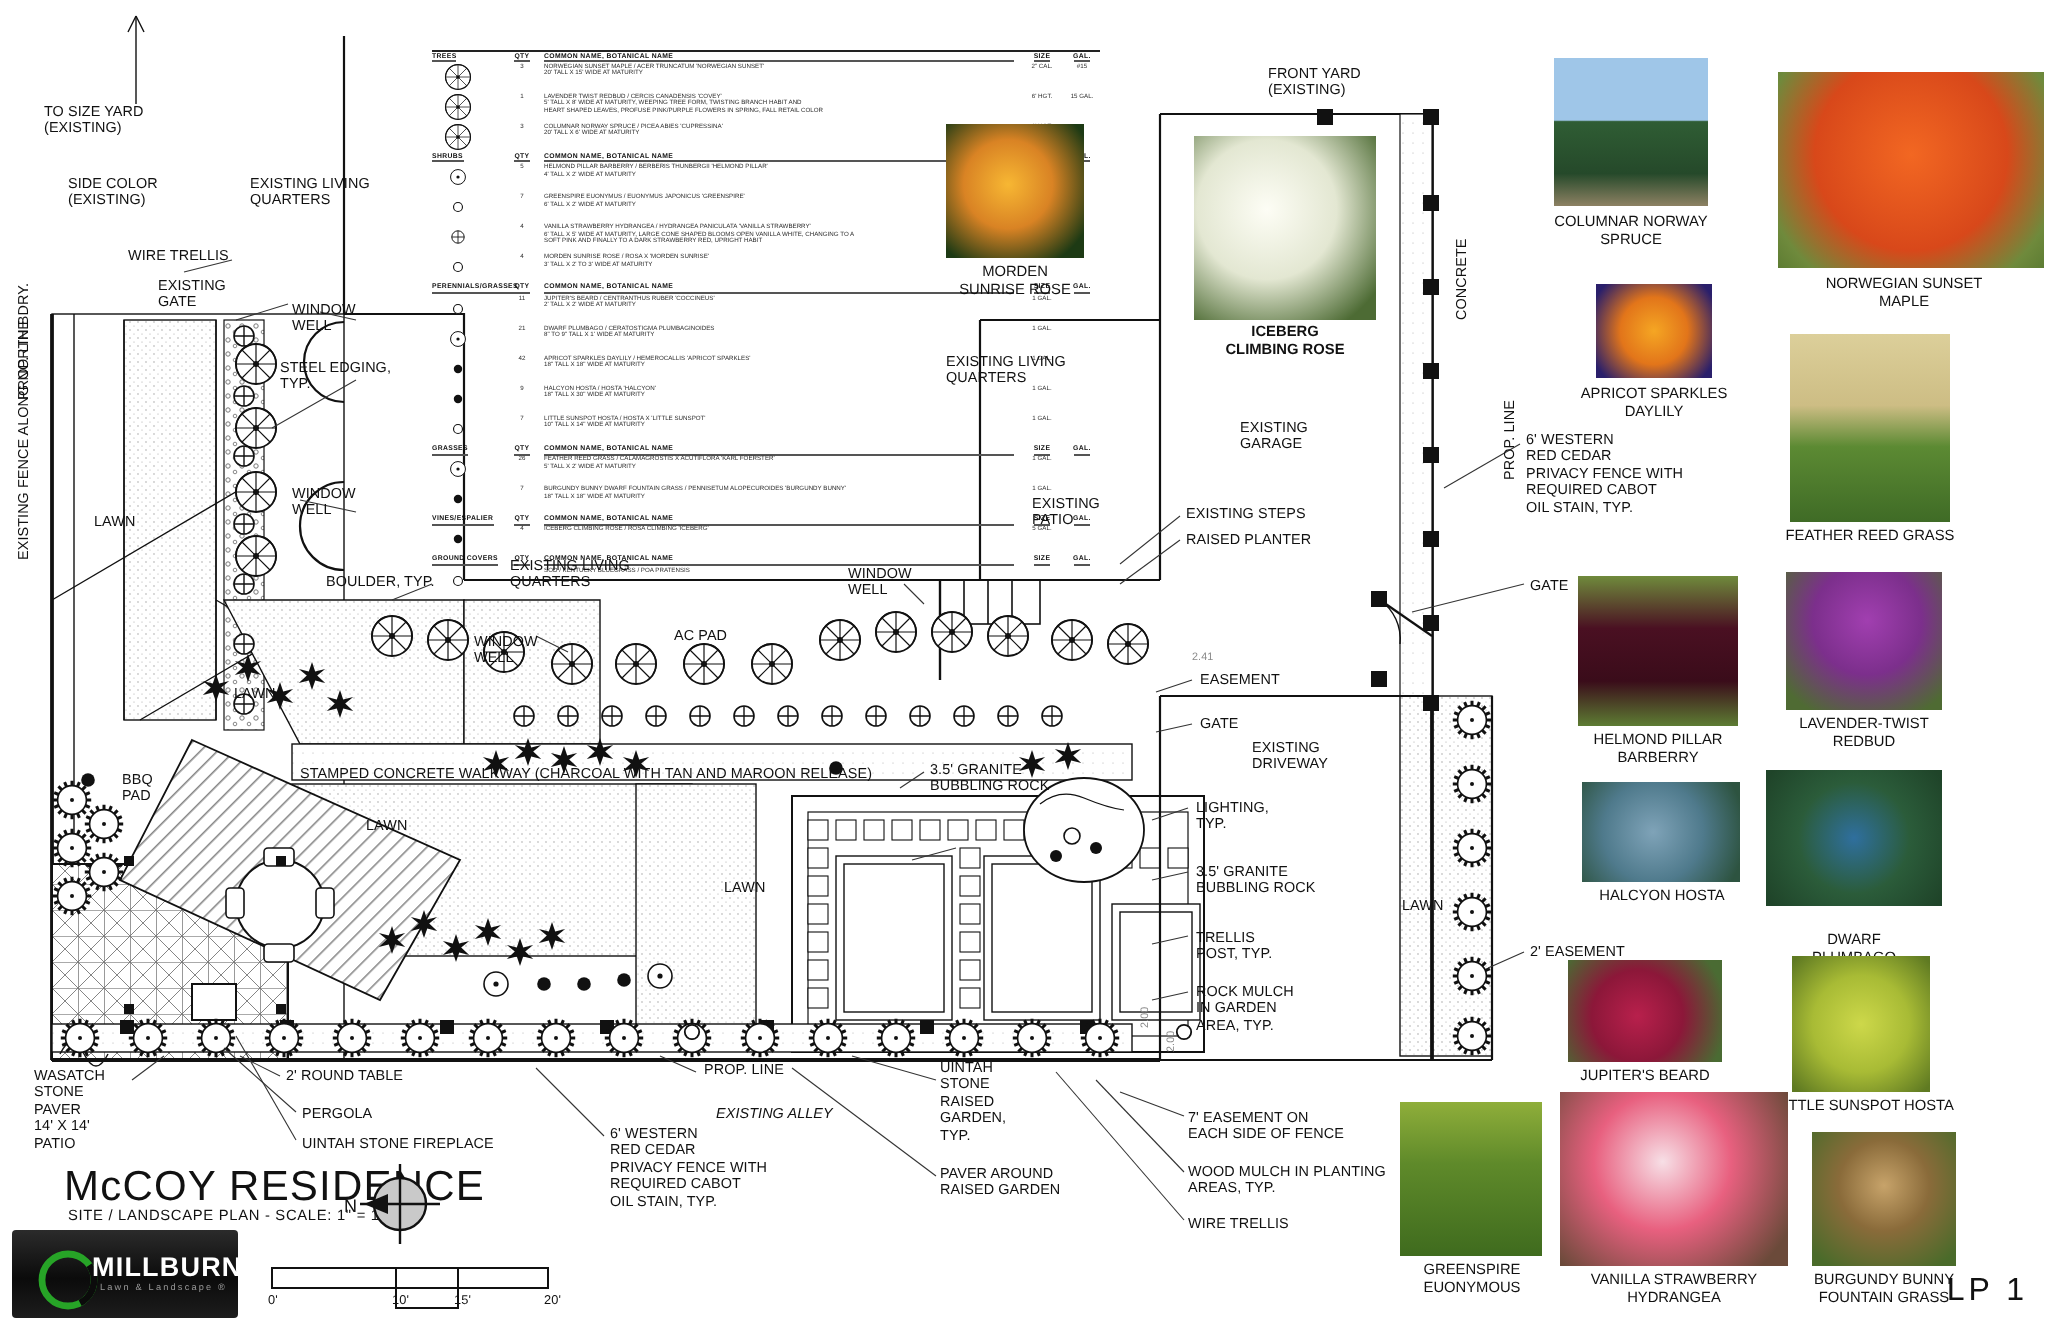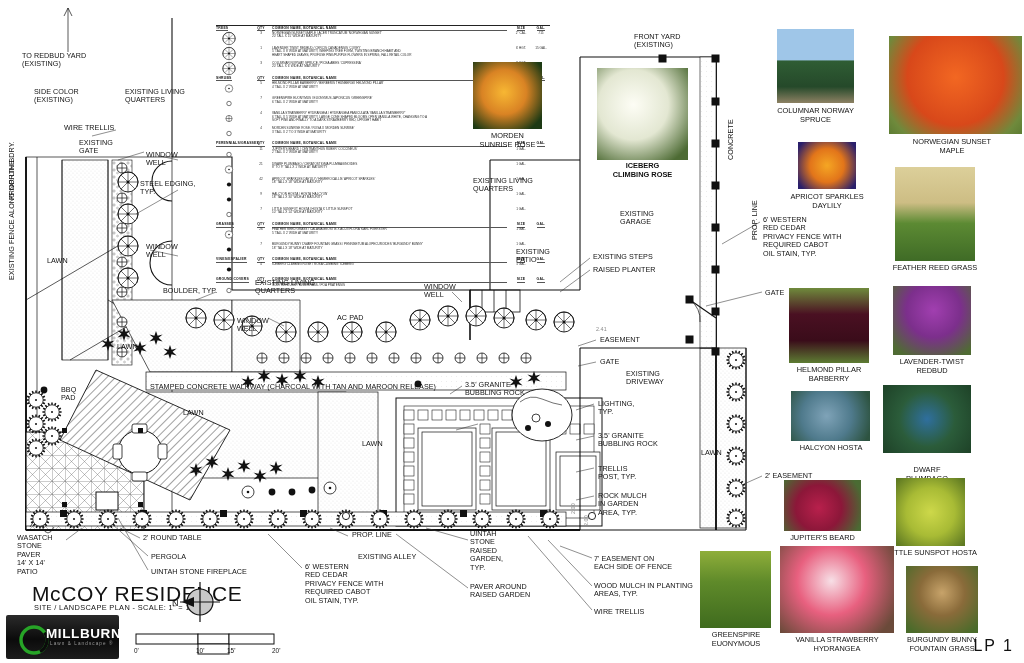--- a/index.html
+++ b/index.html
@@ -653,21 +653,21 @@
 EUONYMOUS</div>
       <div class="photo" style="left: 780px; top: 546px; width: 114px; height: 87px; background: radial-gradient(circle at 45% 40%, rgb(247, 223, 230), rgb(232, 96, 127) 42%, rgb(107, 74, 58) 88%);"></div>
       <div class="pcap" style="left: 778px; top: 635px; width: 118px;">VANILLA STRAWBERRY
 HYDRANGEA</div>
       <div class="photo" style="left: 906px; top: 566px; width: 72px; height: 67px; background: radial-gradient(circle at 50% 40%, rgb(199, 163, 106), rgb(138, 107, 58) 42%, rgb(74, 107, 42) 90%);"></div>
       <div class="pcap" style="left: 892px; top: 635px; width: 100px;">BURGUNDY BUNNY
 FOUNTAIN GRASS</div>
     </div>
 
   <div id="anno-layer">
-      <div class="lbl" style="left: 22px; top: 52px;">TO REDBUD YARD
+      <div class="lbl" style="left: 22px; top: 52px;">TO SIZE YARD
 (EXISTING)</div>
       <div class="lbl" style="left: 34px; top: 88px;">SIDE COLOR
 (EXISTING)</div>
       <div class="lbl" style="left: 125px; top: 88px;">EXISTING LIVING
 QUARTERS</div>
       <div class="lbl" style="left: 64px; top: 124px;">WIRE TRELLIS</div>
       <div class="lbl" style="left: 79px; top: 139px;">EXISTING
 GATE</div>
       <div class="lbl" style="left: 146px; top: 151px;">WINDOW
 WELL</div>
@@ -739,21 +739,21 @@
 GARDEN,
 TYP.</div>
       <div class="lbl" style="left: 470px; top: 583px;">PAVER AROUND
 RAISED GARDEN</div>
       <div class="lbl" style="left: 305px; top: 563px;">6' WESTERN
 RED CEDAR
 PRIVACY FENCE WITH
 REQUIRED CABOT
 OIL STAIN, TYP.</div>
       <div class="lbl" style="left: 352px; top: 531px;">PROP. LINE</div>
-      <div class="lbl" style="left: 358px; top: 553px;">EXISTING ALLEY</div>
+      <div class="lbl" style="left: 358px; top: 553px; font-style: italic;">EXISTING ALLEY</div>
       <div class="lbl" style="left: 17px; top: 534px;">WASATCH
 STONE
 PAVER
 14' X 14'
 PATIO</div>
       <div class="lbl" style="left: 143px; top: 534px;">2' ROUND TABLE</div>
       <div class="lbl" style="left: 151px; top: 553px;">PERGOLA</div>
       <div class="lbl" style="left: 151px; top: 568px;">UINTAH STONE FIREPLACE</div>
       <div class="lbl tiny vert" style="left: 583px; top: 526px; transform: rotate(-90deg); color: rgb(138, 138, 138);">2.00</div>
       <div class="lbl tiny vert" style="left: 570px; top: 514px; transform: rotate(-90deg); color: rgb(138, 138, 138);">2.00</div>

